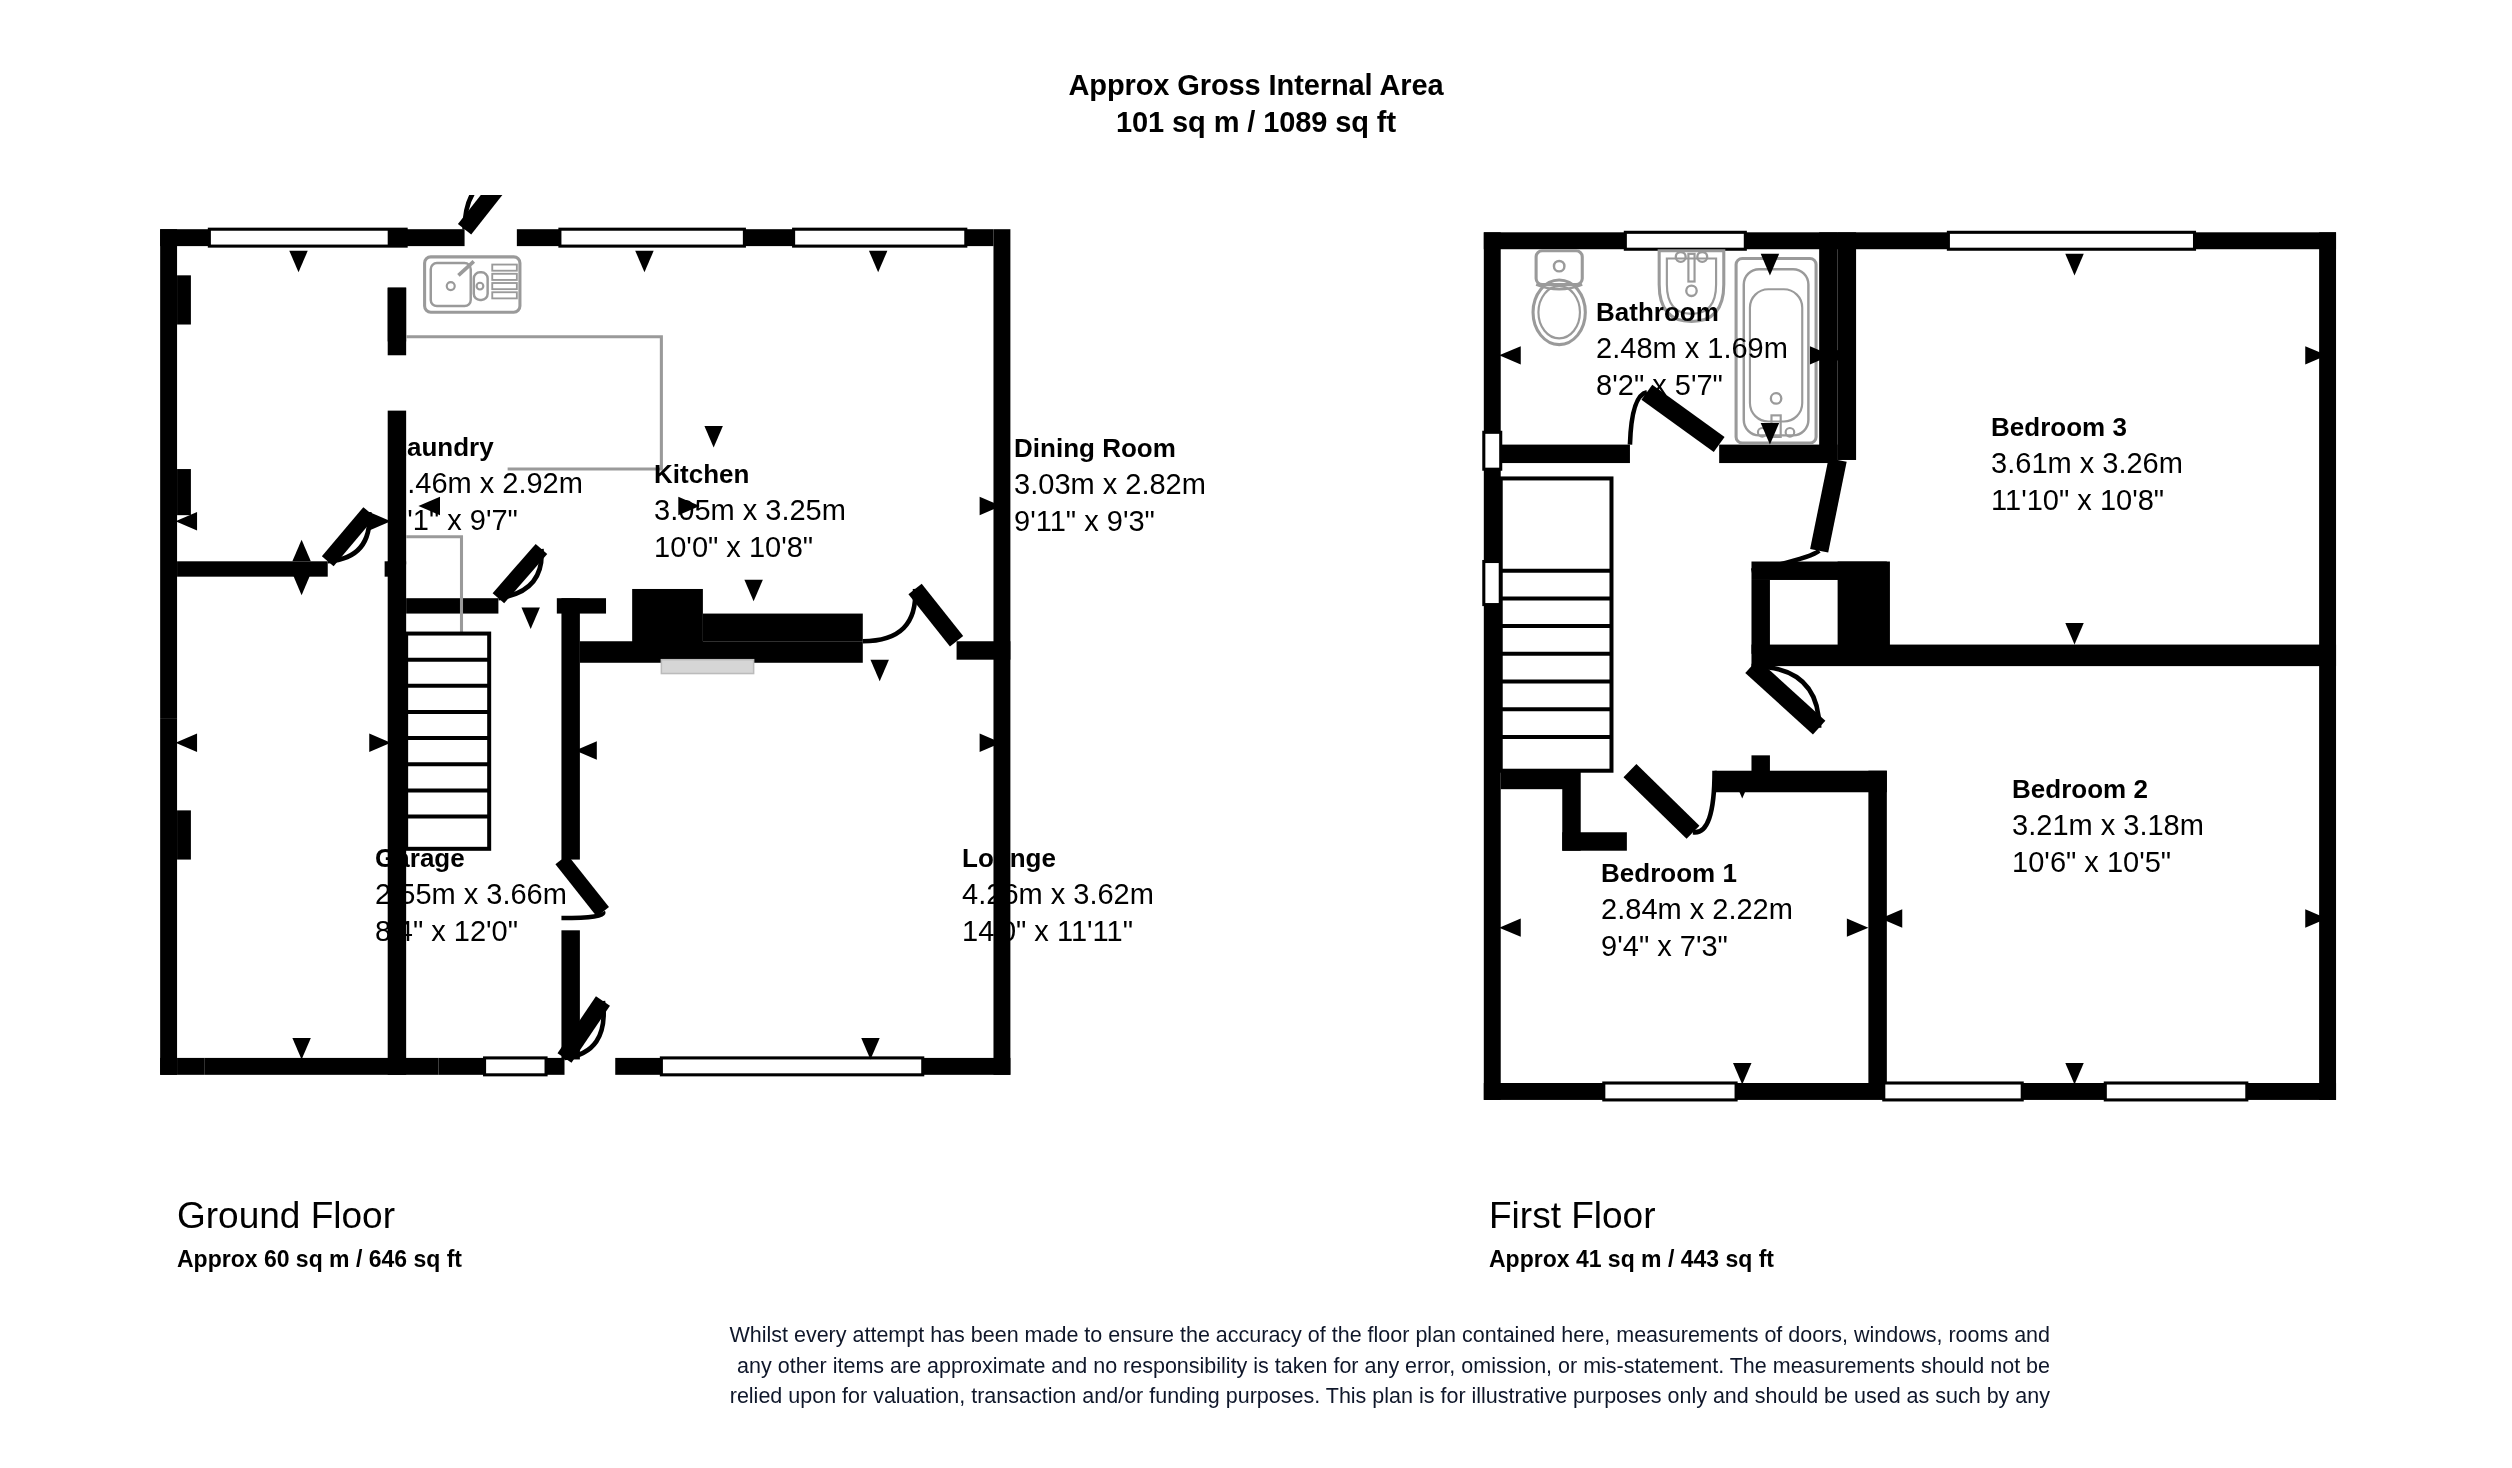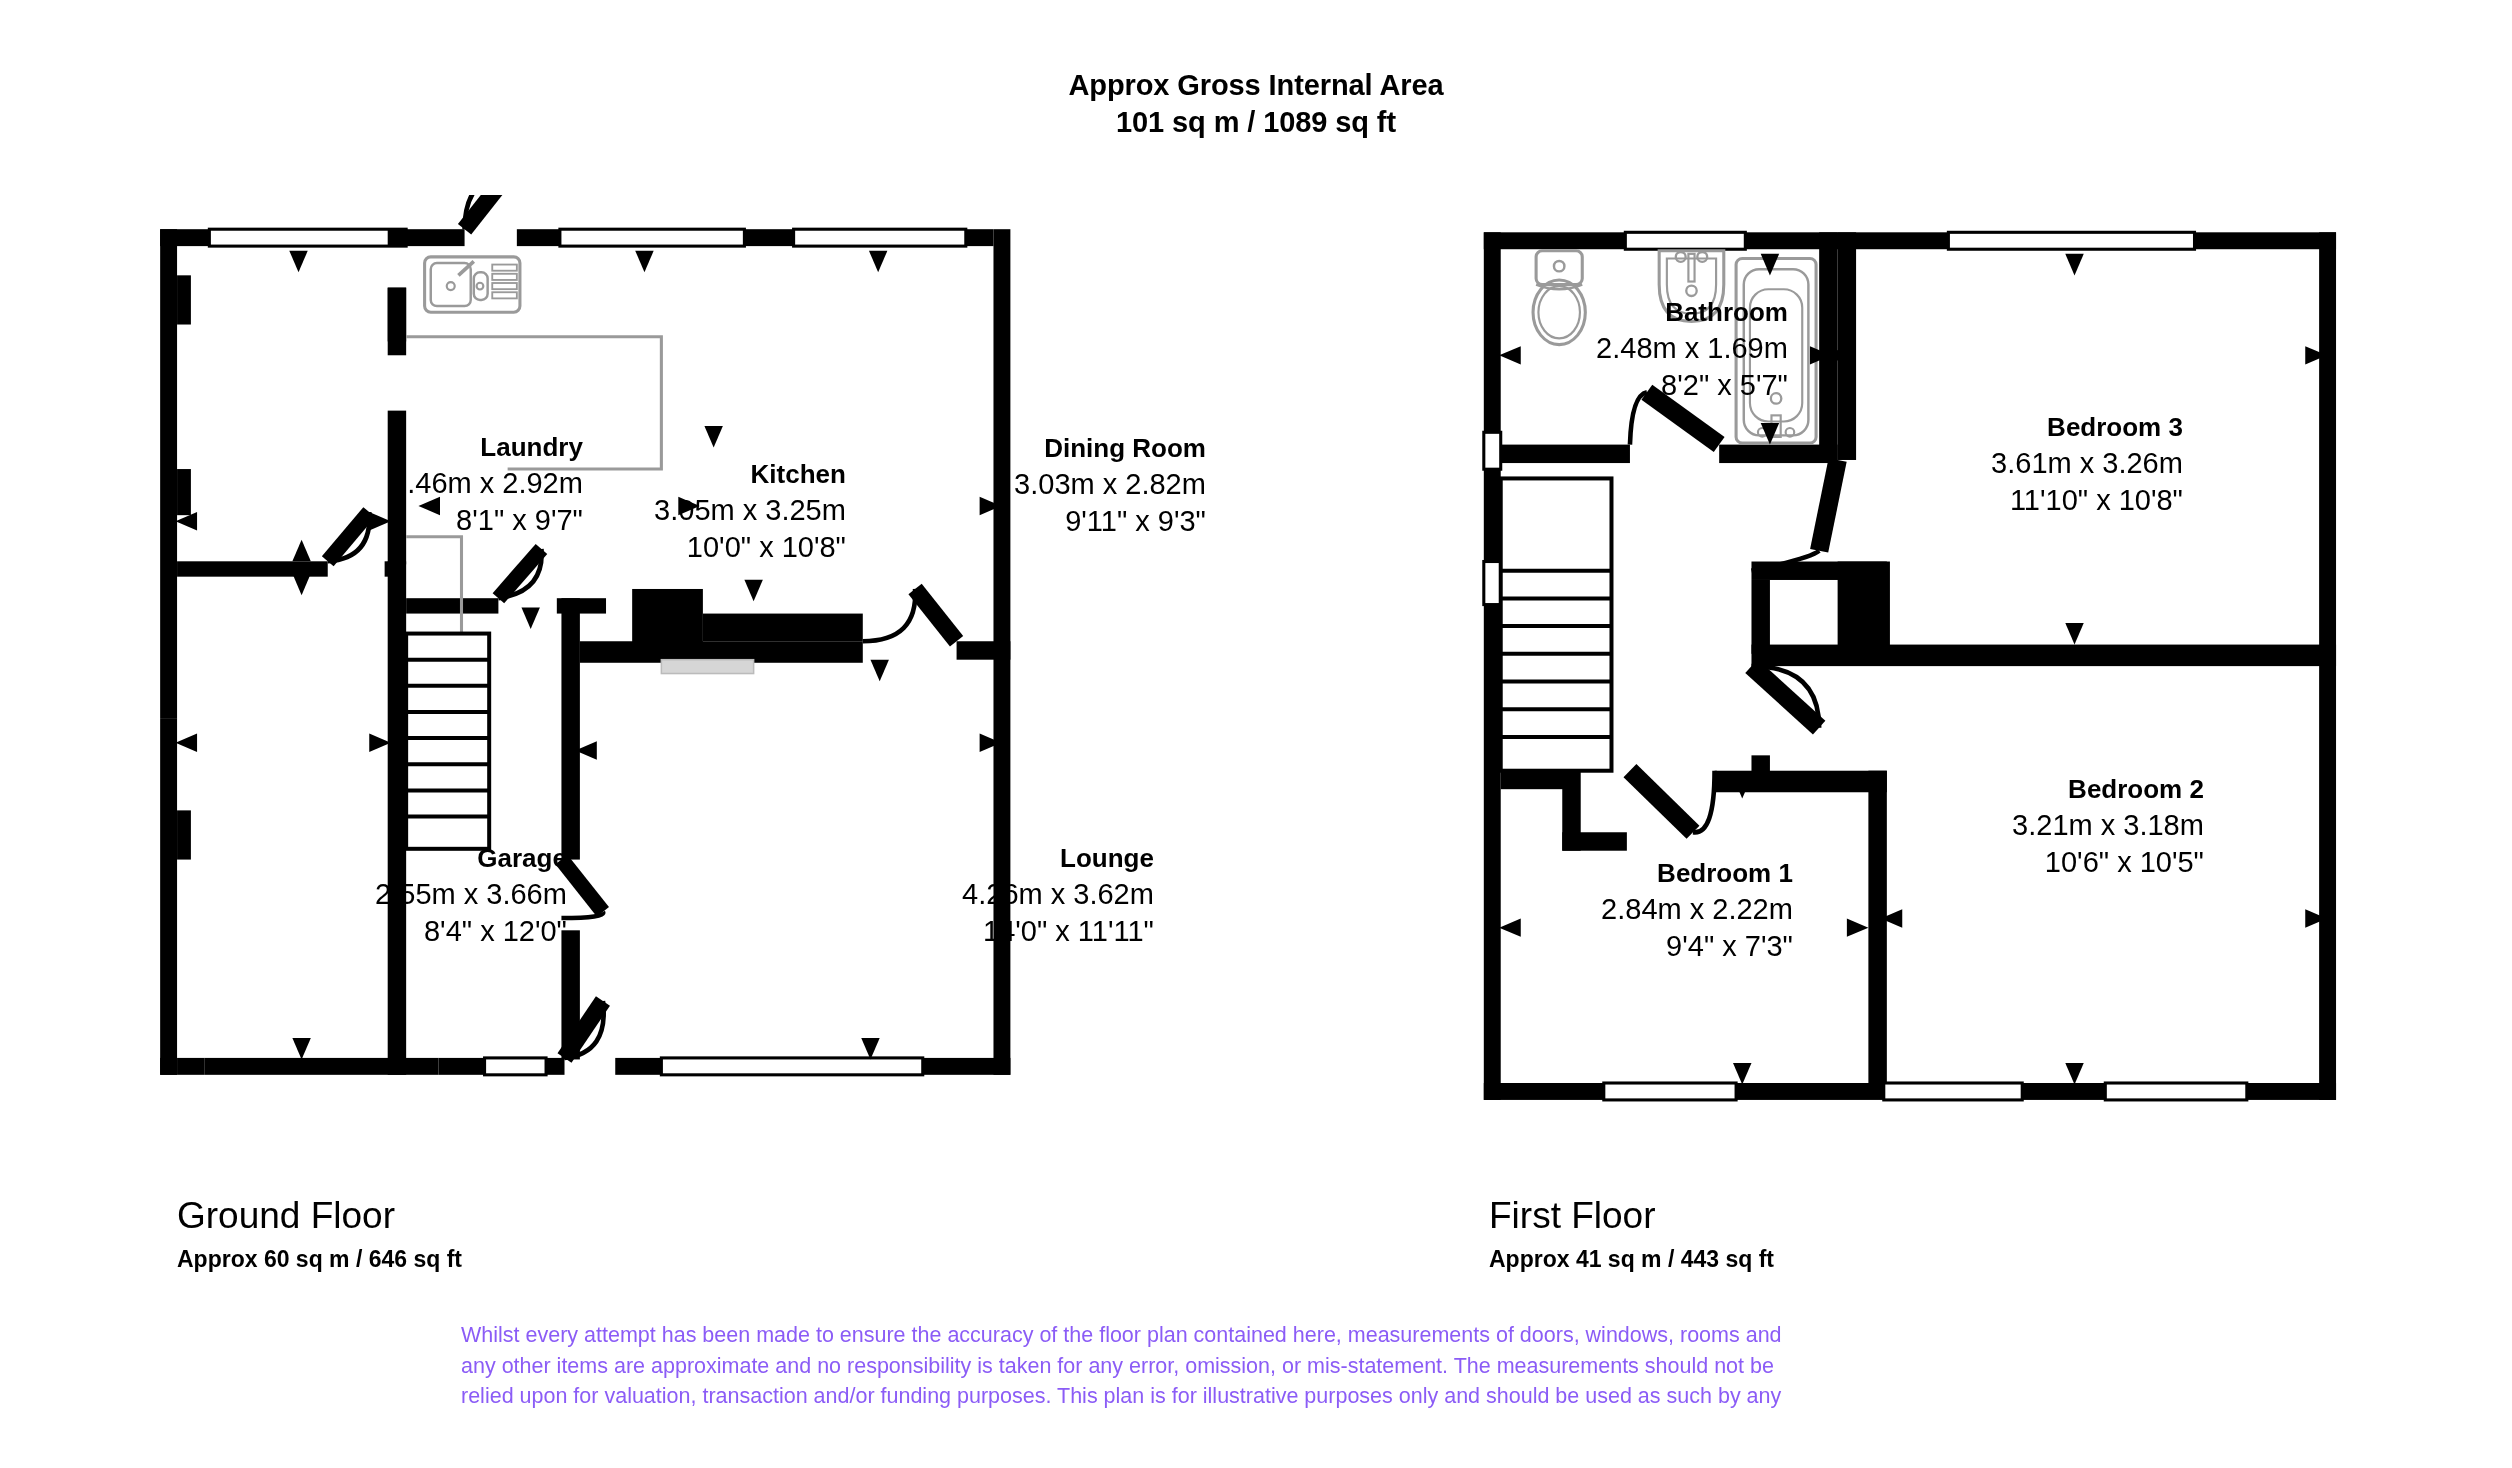--- a/index.html
+++ b/index.html
@@ -38,21 +38,21 @@
     position: absolute;
   }
   #ground-plan { left: 154px;  top: 195px; }
   #first-plan  { left: 1477px; top: 220px; }
 
   .plan svg { display: block; }
 
   
   .room-label {
     position: absolute;
-    text-align: right;
+    text-align: left;
     color: #000000;
     line-height: 1.30;
     white-space: nowrap;
     transform: translateX(-50%);
   }
   .room-name {
     font-size: 26px;
     font-weight: bold;
     display: block;
   }
@@ -78,24 +78,24 @@
     display: block;
     margin-top: 10px;
   }
 
   
   #disclaimer {
     position: absolute;
     left: 461px;
     top: 1320px;
     width: 1589px;
-    text-align: left;
+    text-align: right;
     font-size: 21.5px;
     line-height: 1.42;
-    color: #8b5cf6;
+    color: #0f172a;
   }
   #disclaimer p { margin: 0; }
 </style>
 </head>
 <body>
 
 <div id="page">
 
   <div class="header">
     <div class="header-line">Approx Gross Internal Area</div>

